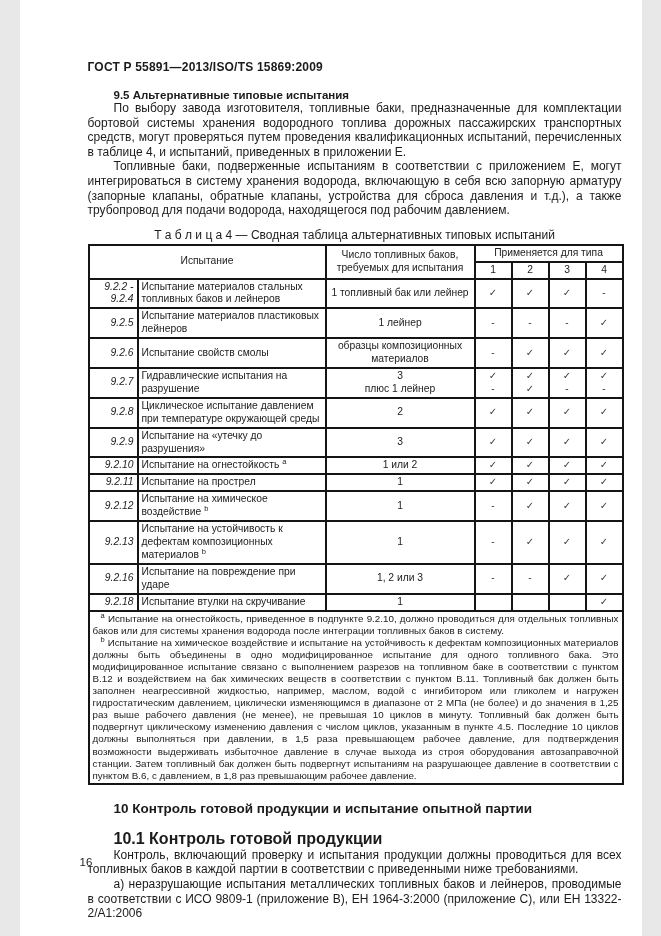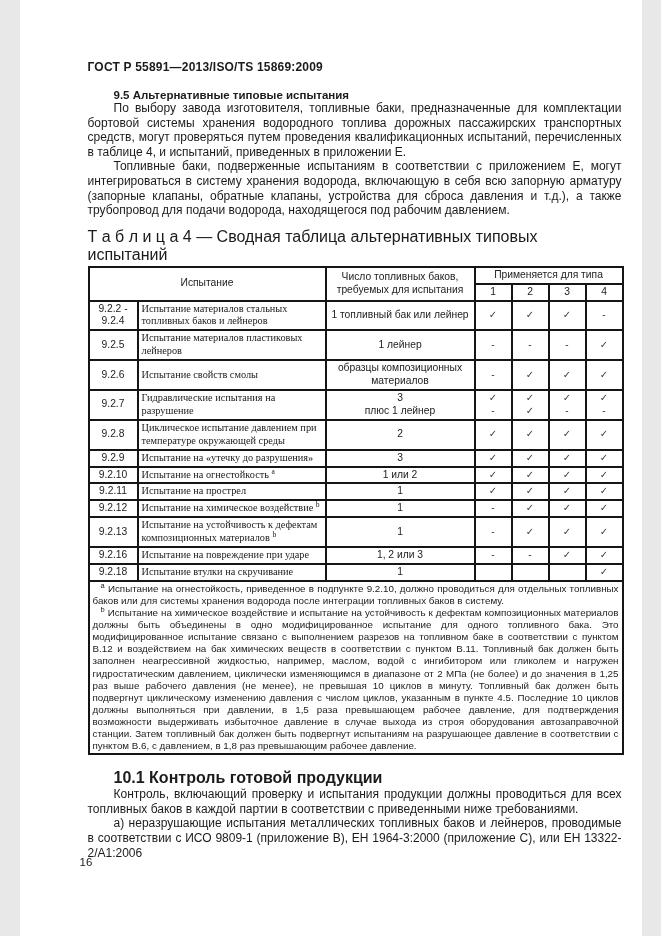--- a/index.html
+++ b/index.html
@@ -5,36 +5,36 @@
   html,body { margin:0; padding:0; background:#e8e8e8; }
   .page {
     position:relative; width:622px; height:936px; margin:0 auto;
     background:#ffffff; font-family:"Liberation Sans", sans-serif;
     color:#1b1b1b; overflow:hidden; box-sizing:border-box;
   }
   .content { position:absolute; left:68px; top:60px; width:534px; }
   .doc-code { font-size:12px; font-weight:bold; letter-spacing:0.2px; }
   .h95 { font-size:11.5px; font-weight:bold; margin:15px 0 0 0; text-indent:26px; }
   p.body { font-size:12px; line-height:14.6px; text-align:justify; text-indent:26px; margin:0; }
-  .tbl-caption { font-size:16px; margin:10px 0 2px 0; }
+  .tbl-caption { font-size:12px; margin:10px 0 2px 0;text-align:center; }
   table.gost {
     width:534px; border-collapse:collapse; table-layout:fixed;
     font-size:10.3px; line-height:12.9px; color:#222;
   }
   table.gost td, table.gost th {
     border:2px solid #151515; padding:1px 3px; vertical-align:middle;
     font-weight:normal; overflow:hidden;
   }
   col.c-num   { width:49px; }
   col.c-name  { width:188px; }
   col.c-qty   { width:149px; }
   col.c-type  { width:37px; }
   th.hd { text-align:center; }
-  td.ref  { text-align:center; }
-  td.name { text-align:left;font-family:Liberation Serif, serif; }
+  td.ref  { text-align:right;font-style:italic; }
+  td.name { text-align:left; }
   td.qty  { text-align:center; }
   td.mark { text-align:center; color:#3b3b3b; font-size:10px; }
   sup.fnm { font-size:7.5px; line-height:0; }
   td.fn-cell { padding:2px 4px 3px 4px; }
   .fn { font-size:9.8px; line-height:12.1px; text-align:justify; text-indent:8px; margin:0; color:#222; }
   .h10 { font-size:13.5px; font-weight:bold; margin:16px 0 0 0; padding-left:26px; }
   .h101 { font-size:16px; font-weight:bold; margin:14px 0 0 0; text-indent:26px; }
   .pgnum { position:absolute; left:60px; top:856px; font-size:11.5px; }
 </style>
 </head>
@@ -185,19 +185,20 @@
           </tr>
           <tr>
             <td colspan="7" class="fn-cell">
               <p class="fn"><sup class="fnm">a</sup> Испытание на огнестойкость, приведенное в подпункте 9.2.10, должно проводиться для отдельных топливных баков или для системы хранения водорода после интеграции топливных баков в систему.</p>
               <p class="fn"><sup class="fnm">b</sup> Испытание на химическое воздействие и испытание на устойчивость к дефектам композиционных материалов должны быть объединены в одно модифицированное испытание для одного топливного бака. Это модифицированное испытание связано с выполнением разрезов на топливном баке в соответствии с пунктом В.12 и воздействием на бак химических веществ в соответствии с пунктом В.11. Топливный бак должен быть заполнен неагрессивной жидкостью, например, маслом, водой с ингибитором или гликолем и нагружен гидростатическим давлением, циклически изменяющимся в диапазоне от 2 МПа (не более) и до значения в 1,25 раз выше рабочего давления (не менее), не превышая 10 циклов в минуту. Топливный бак должен быть подвергнут циклическому изменению давления с числом циклов, указанным в пункте 4.5. Последние 10 циклов должны выполняться при давлении, в 1,5 раза превышающем рабочее давление, для подтверждения возможности выдерживать избыточное давление в случае выхода из строя оборудования автозаправочной станции. Затем топливный бак должен быть подвергнут испытаниям на разрушающее давление в соответствии с пунктом В.6, с давлением, в 1,8 раз превышающим рабочее давление.</p>
             </td>
           </tr>
         </tbody>
     </table>
 
+    <div class="h10">10 Контроль готовой продукции и испытание опытной партии</div>
     <div class="h101">10.1 Контроль готовой продукции</div>
     <p class="body">Контроль, включающий проверку и испытания продукции должны проводиться для всех топливных баков в каждой партии в соответствии с приведенными ниже требованиями.</p>
     <p class="body">а) неразрушающие испытания металлических топливных баков и лейнеров, проводимые в соответствии с ИСО 9809-1 (приложение В), ЕН 1964-3:2000 (приложение С), или ЕН 13322-2/А1:2006</p>
   </div>
 
   <div class="pgnum">16</div>
 </div>
 
 </body></html>

